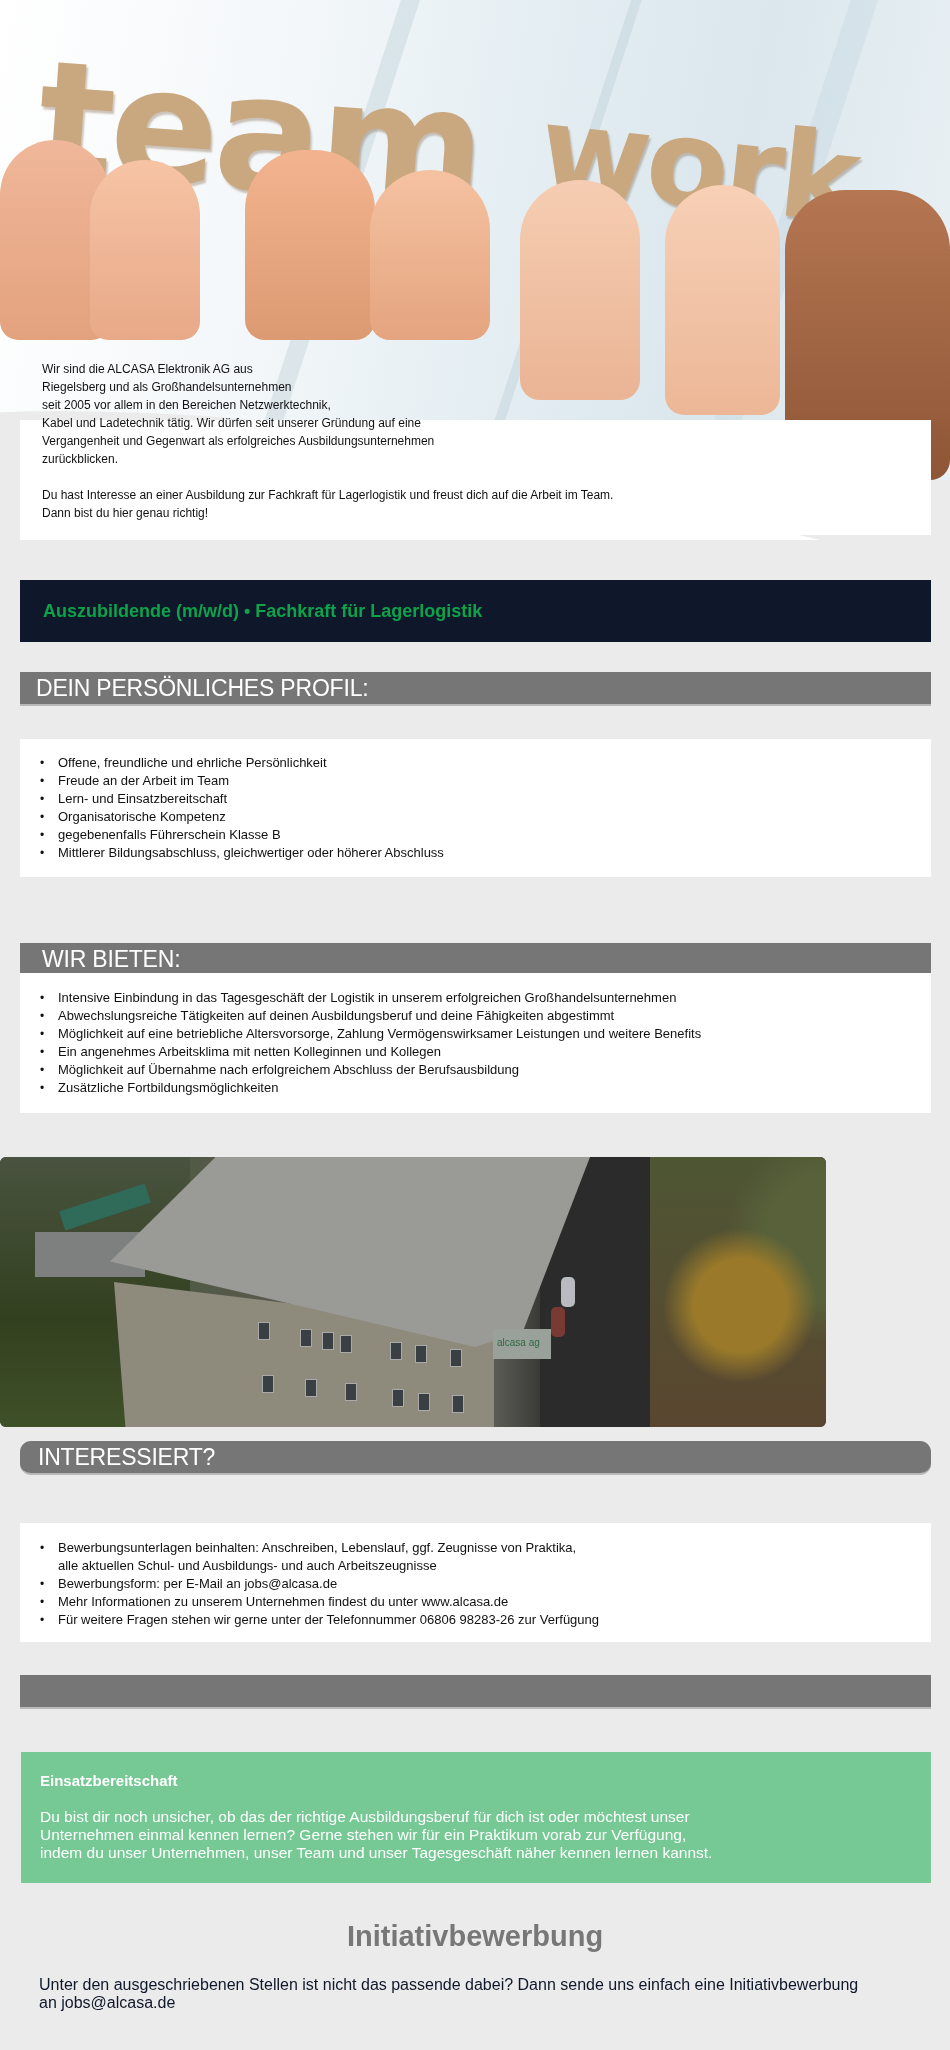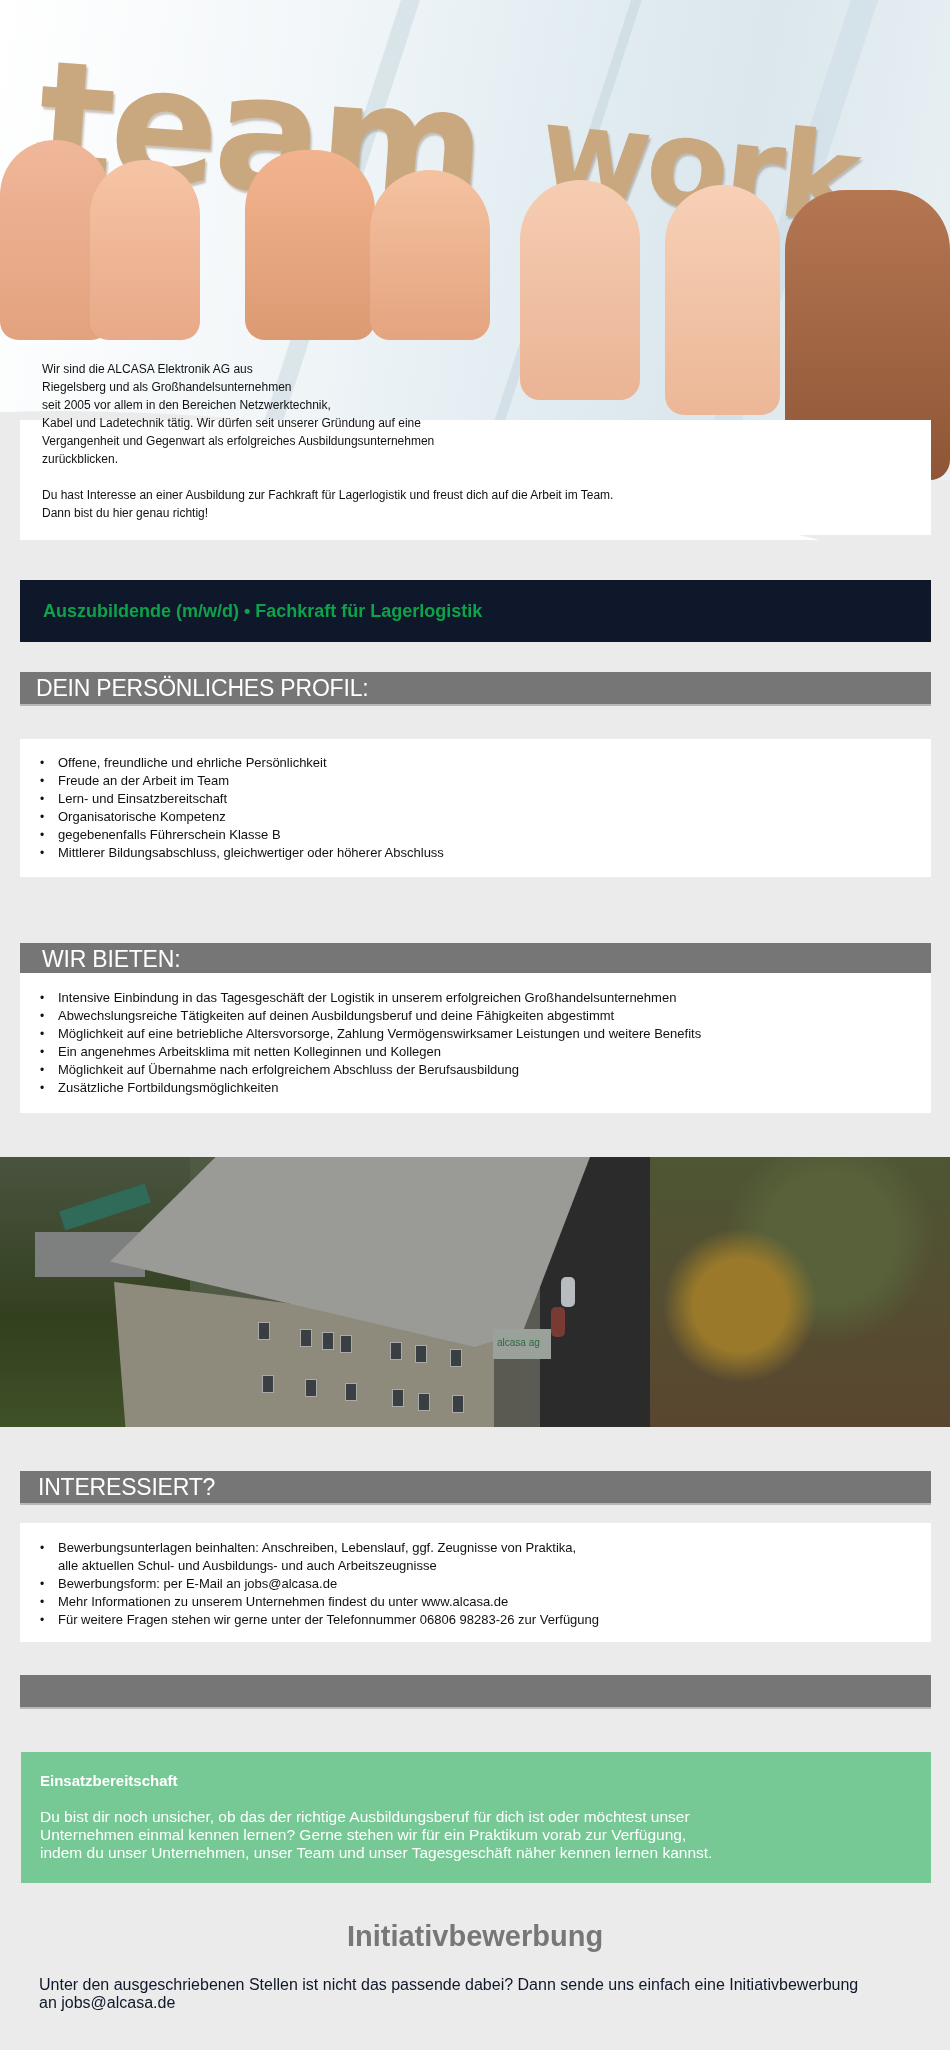--- a/index.html
+++ b/index.html
@@ -25,22 +25,22 @@
     .job-title span { position: absolute; left: 23px; top: 21px; font-size: 18px; font-weight: bold; color: #0ea24a; }
 
     .sec-bar { position: absolute; left: 20px; width: 911px; height: 34px; background: #767676; border-bottom: 2px solid #b8b8b8; z-index: 3; }
     .sec-bar span { position: absolute; left: 16px; top: 3px; font-size: 23px; font-weight: normal; color: #fff; letter-spacing: -0.2px; }
 
     .list-box { position: absolute; left: 20px; width: 911px; background: #fff; z-index: 3; }
     .list-box ul { list-style: none; position: absolute; left: 20px; }
     .list-box li { font-size: 13px; line-height: 18px; color: #111; padding-left: 18px; position: relative; }
     .list-box li::before { content: "•"; position: absolute; left: 0; top: 0; font-size: 12px; }
 
-    .photo { position: absolute; left: 0; top: 1157px; width: 950px; height: 270px; overflow: hidden;
-      background: linear-gradient(90deg, #3a4a34 0%, #4b5b3f 18%, #58584c 30%, #5b5b55 60%, #2a2a2a 68%, #6b5a2e 72%, #5e4e30 85%, #4e3f2c 100%); }
+    .photo { position: absolute; left: 0; top: 1157px; width: 826px; height: 270px; overflow: hidden;
+      background: linear-gradient(90deg, #3a4a34 0%, #4b5b3f 18%, #58584c 30%, #5b5b55 60%, #2a2a2a 68%, #6b5a2e 72%, #5e4e30 85%, #4e3f2c 100%); border-radius: 6px; }
     .roof { position: absolute; left: 110px; top: 0; width: 480px; height: 190px; background: #9a9a96;
       clip-path: polygon(22% 0, 100% 0, 86% 92%, 76% 100%, 0 55%); }
     .wall { position: absolute; left: 114px; top: 125px; width: 380px; height: 145px; background: #8e8a7c;
       clip-path: polygon(0 0, 100% 32%, 100% 100%, 3% 100%); }
     .win { position: absolute; width: 12px; height: 18px; background: #3a3f44; border: 1px solid #aaa; }
     .road { position: absolute; left: 540px; top: 0; width: 120px; height: 270px; background: #2b2b2b; }
     .trees-r { position: absolute; left: 650px; top: 0; width: 300px; height: 270px;
       background: radial-gradient(circle at 30% 55%, #9a7a2a 0 18%, transparent 30%), radial-gradient(circle at 60% 30%, #58613a 0 25%, transparent 40%), linear-gradient(180deg, #4e5634, #5a4630); }
     .sign { position: absolute; left: 493px; top: 172px; width: 58px; height: 30px; background: #9aa09a; font-size: 10px; color: #2d6a40; padding: 8px 4px; }
     .car { position: absolute; width: 14px; height: 30px; border-radius: 5px; }
@@ -144,21 +144,21 @@
   <div class="win" style="left:305px;top:222px;"></div>
   <div class="win" style="left:345px;top:226px;"></div>
   <div class="win" style="left:392px;top:232px;"></div>
   <div class="win" style="left:418px;top:236px;"></div>
   <div class="win" style="left:452px;top:238px;"></div>
   <div class="sign">alcasa ag</div>
   <div class="car" style="left:561px;top:120px;background:#b8bcc0;"></div>
   <div class="car" style="left:551px;top:150px;background:#7a3a34;"></div>
 </div>
 
-<div class="sec-bar" style="top:1471px;">
+<div class="sec-bar" style="top:1441px;border-radius:11px;">
   <span style="left:18px;">INTERESSIERT?</span>
 </div>
 <div class="list-box" style="top:1523px;height:119px;">
   <ul style="top:16px;">
     <li>
       <span>Bewerbungsunterlagen beinhalten: Anschreiben, Lebenslauf, ggf. Zeugnisse von Praktika,</span><br>
       <span>alle aktuellen Schul- und Ausbildungs- und auch Arbeitszeugnisse</span>
     </li>
     <li>Bewerbungsform: per E-Mail an jobs@alcasa.de</li>
     <li>Mehr Informationen zu unserem Unternehmen findest du unter www.alcasa.de</li>

